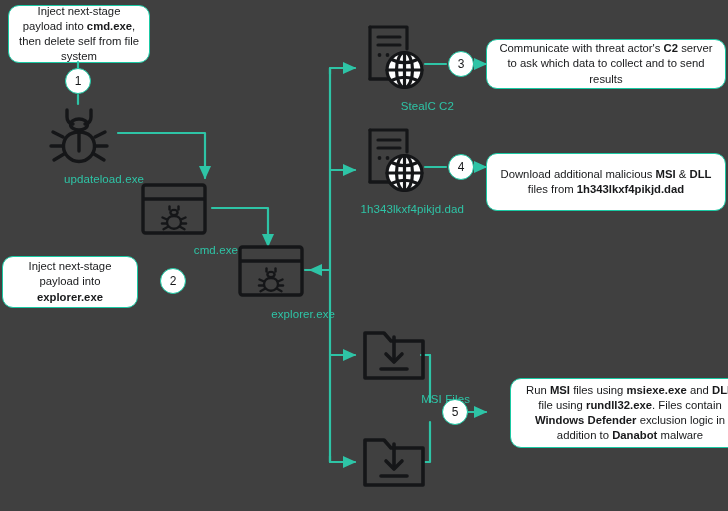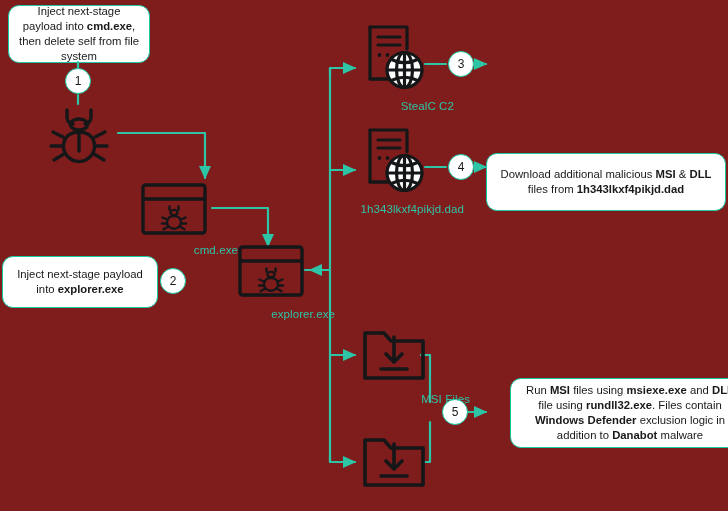--- a/index.html
+++ b/index.html
@@ -7,21 +7,21 @@
     padding: 0;
     background: #ffffff;
   }
   body {
     font-family: "Liberation Sans", sans-serif;
   }
   #canvas {
     position: relative;
     width: 728px;
     height: 511px;
-    background: #7f1d1d;
+    background: #404040;
     overflow: hidden;
   }
   .node-label {
     position: absolute;
     color: #2ec4a6;
     font-size: 11.5px;
     letter-spacing: 0.1px;
     white-space: nowrap;
     text-align: right;
     line-height: 14px;
@@ -149,20 +149,21 @@
 
       <path d="M17 33 L7 28"></path>
       <path d="M16 42 H5"></path>
       <path d="M18 50 L8 56"></path>
 
       <path d="M49 33 L59 28"></path>
       <path d="M50 42 H61"></path>
       <path d="M48 50 L58 56"></path>
     </svg>
   </div>
+  <div class="node-label" style="left:14px; top:172px; width:130px;">updateload.exe</div>
 
   <div class="icon-box" style="left:140px; top:182px; width:68px; height:54px;">
     <svg viewBox="0 0 68 54" width="68" height="54" fill="none" stroke="#151618" stroke-width="3.4" stroke-linejoin="round">
       <rect x="3" y="3" width="62" height="48" rx="2.5"></rect>
       <path d="M3 17 H65"></path>
       <g stroke-width="2.4" stroke-linecap="round">
         <path d="M29.5 24.5 V27.5"></path>
         <path d="M38.5 24.5 V27.5"></path>
         <ellipse cx="34" cy="30.5" rx="3.6" ry="2.6"></ellipse>
         <path d="M34 34 C29.5 34 27 37 27 40.5 C27 44 30.2 46.8 34 46.8 C37.8 46.8 41 44 41 40.5 C41 37 38.5 34 34 34 Z"></path>
@@ -170,21 +171,21 @@
         <path d="M26.5 41.5 H22"></path>
         <path d="M27.5 45 L23.5 47.2"></path>
         <path d="M41 37.5 L45.5 35.5"></path>
         <path d="M41.5 41.5 H46"></path>
         <path d="M40.5 45 L44.5 47.2"></path>
       </g>
     </svg>
   </div>
   <div class="node-label" style="left:110px; top:243px; width:128px;">cmd.exe</div>
 
-  <div class="callout" style="left:2px; top:256px; width:156px; height:52px;">
+  <div class="callout" style="left:2px; top:256px; width:136px; height:52px;">
     <span class="txt">Inject next-stage payload into <b>explorer.exe</b></span>
   </div>
   <div class="step-circle" style="left:160px; top:268px;">
       <span>2</span>
     </div>
 
   <div class="icon-box" style="left:237px; top:244px; width:68px; height:54px;">
     <svg viewBox="0 0 68 54" width="68" height="54" fill="none" stroke="#151618" stroke-width="3.4" stroke-linejoin="round">
       <rect x="3" y="3" width="62" height="48" rx="2.5"></rect>
       <path d="M3 17 H65"></path>
@@ -220,20 +221,23 @@
       <ellipse cx="42.5" cy="48" rx="8" ry="17.5"></ellipse>
       <path d="M29.5 37.5 Q42.5 44 55.5 37.5"></path>
       <path d="M29.5 58.5 Q42.5 52 55.5 58.5"></path>
     </svg>
   </div>
   <div class="node-label" style="left:334px; top:99px; width:120px;">StealC C2</div>
 
   <div class="step-circle" style="left:448px; top:51px;">
       <span>3</span>
     </div>
+  <div class="callout" style="left:486px; top:39px; width:240px; height:50px;">
+    <span class="txt">Communicate with threat actor's <b>C2</b> server to ask which data to collect and to send results</span>
+  </div>
 
   <div class="icon-box" style="left:362px; top:125px; width:64px; height:70px;">
     <svg viewBox="0 0 64 70" width="64" height="70" fill="none" stroke="#151618" stroke-width="3.2" stroke-linecap="round" stroke-linejoin="round">
       <path d="M8 5 H45 V27"></path>
       <path d="M45 57 H8 V5"></path>
       <path d="M8 57 H30"></path>
       <path d="M16 15 H38"></path>
       <path d="M16 23 H38"></path>
       <circle cx="17.5" cy="33" r="1.9" fill="#151618" stroke="none"></circle>
       <circle cx="25.5" cy="33" r="1.9" fill="#151618" stroke="none"></circle>

